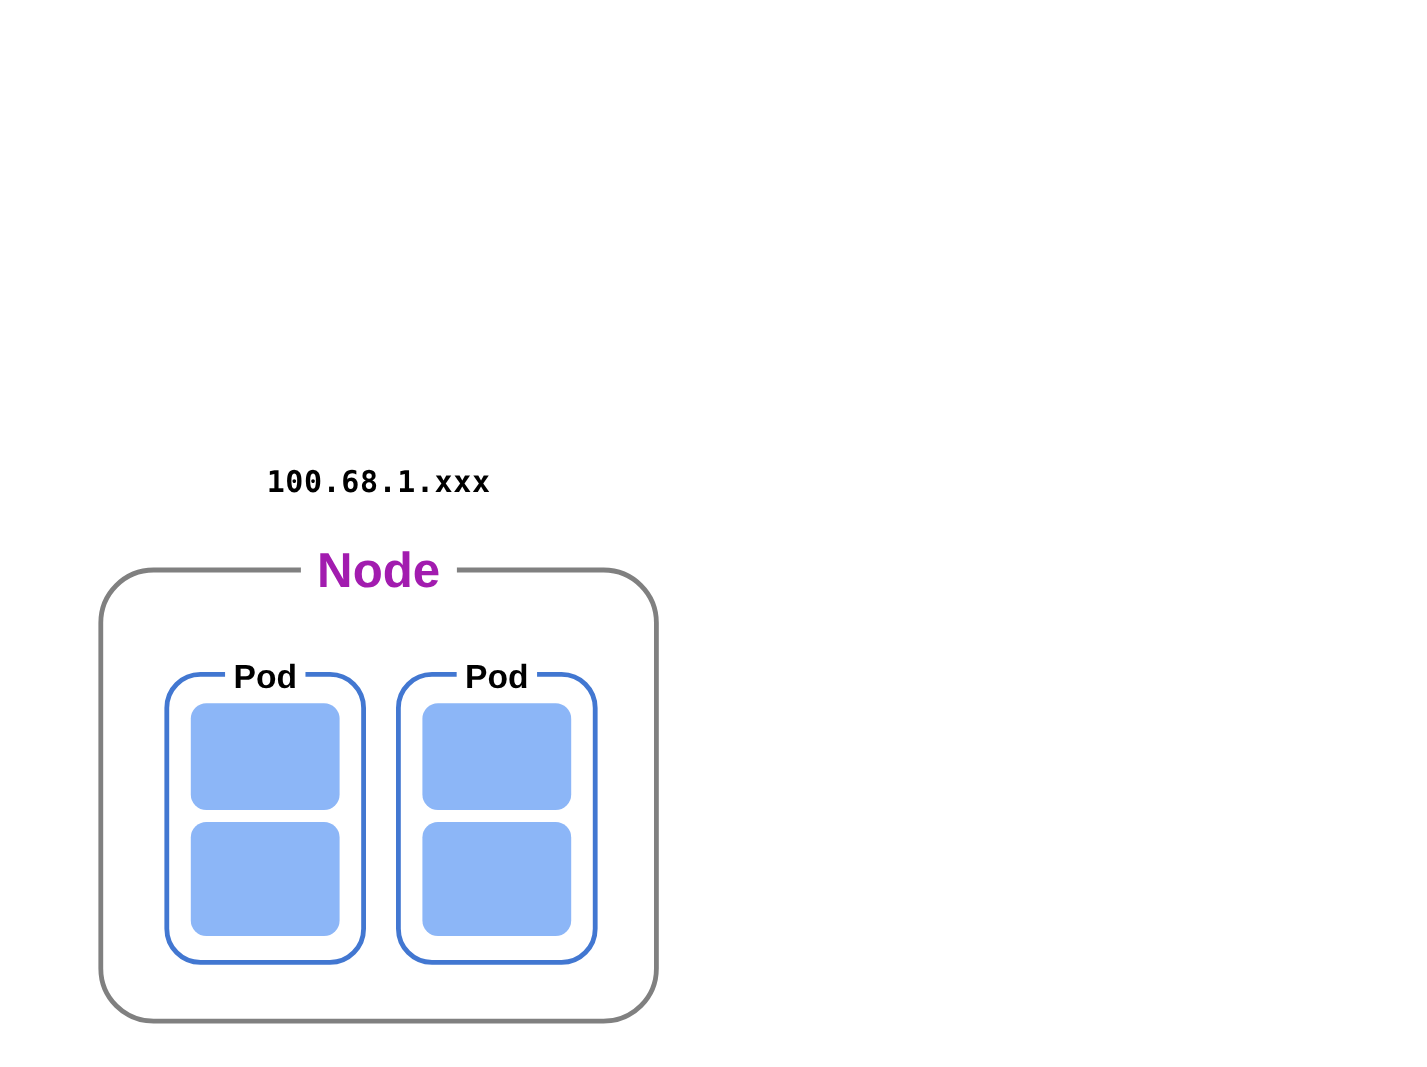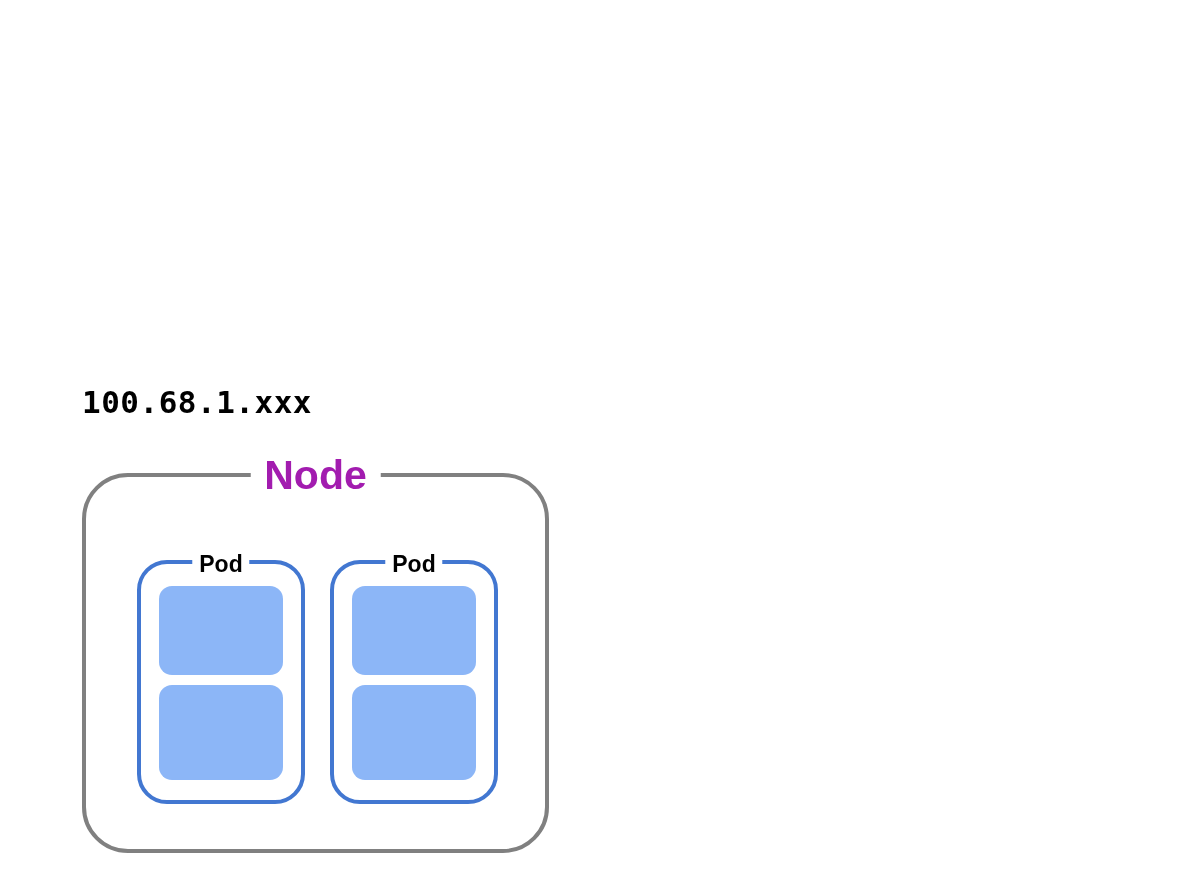--- a/index.html
+++ b/index.html
@@ -23,23 +23,24 @@
     height: 889px;
     background: #ffffff;
   }
 
   
   .ip-label {
     position: absolute;
     left: 82px;
     top: 383px;
     width: 467px;
+    text-align: center;
     font-family: "DejaVu Sans Mono", "Liberation Mono", monospace;
     font-weight: bold;
-    font-size: 31px;
+    font-size: 25px;
     line-height: 38px;
     letter-spacing: 0.5px;
     color: #000000;
     white-space: nowrap;
   }
 
   
   .node-box {
     position: absolute;
     left: 82px;
@@ -92,21 +93,21 @@
 
   .pod-legend {
     position: absolute;
     left: 50%;
     top: 0px;
     transform: translate(-50%, -50%);
     background: #ffffff;
     padding: 0 7px;
     font-family: "Liberation Sans", sans-serif;
     font-weight: bold;
-    font-size: 23px;
+    font-size: 28px;
     line-height: 28px;
     color: #000000;
     white-space: nowrap;
   }
 
   
   .pod-inner {
     position: absolute;
     left: 0;
     top: 0;

